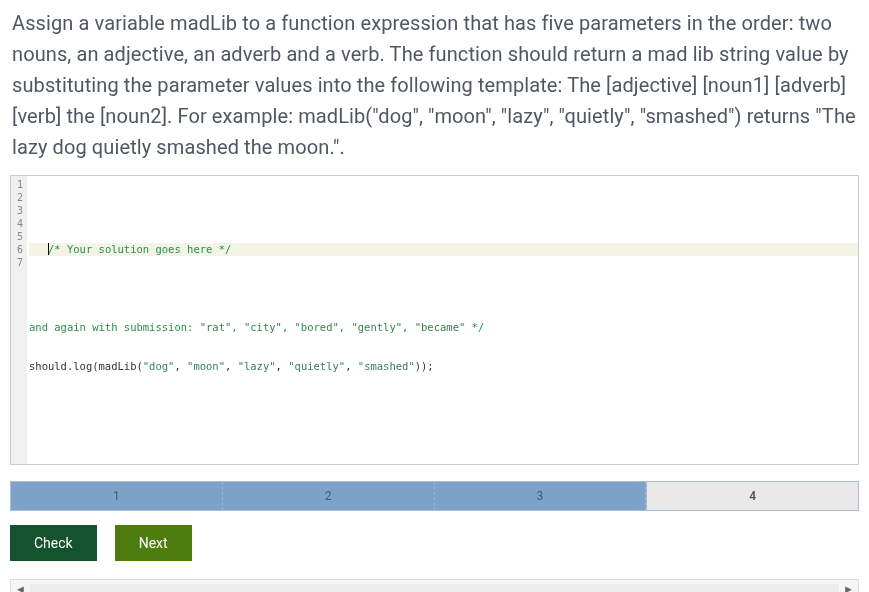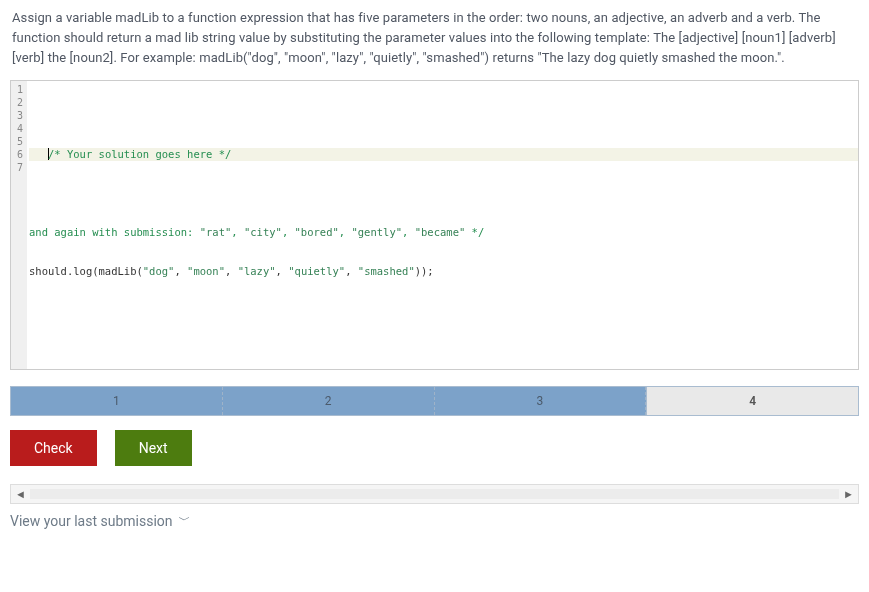--- a/index.html
+++ b/index.html
@@ -5,21 +5,21 @@
   * { box-sizing: border-box; margin: 0; padding: 0; }
   body {
     font-family: -apple-system, BlinkMacSystemFont, "Segoe UI", Roboto, Arial, sans-serif;
     font-size: 15px;
     color: #3a4753;
     background: #fff;
     width: 869px;
     padding: 0 10px 10px 10px;
   }
   .prompt {
-    font-size: 13px;
+    font-size: 20px;
     line-height: 1.55;
     color: #505763;
     margin: 8px 2px 12px 2px;
     font-weight: 400;
     letter-spacing: 0.1px;
   }
   .editor-wrap {
     border: 1px solid #ccc;
     position: relative;
     height: 290px;
@@ -86,21 +86,21 @@
   }
   .btn-row { margin-top: 14px; display:flex; gap:18px; }
   .btn {
     color:#fff;
     border:none;
     padding: 10px 24px;
     font-size: 14px;
     cursor:pointer;
     font-family:inherit;
   }
-  .btn-check { background:#b91c1c; }
+  .btn-check { background:#14532d; }
   .btn-next { background:#4d7c0f; }
   .hscroll {
     margin-top: 18px;
     height: 20px;
     border:1px solid #ddd;
     background:#f5f5f5;
     display:flex;
     align-items:center;
     justify-content:space-between;
     padding: 0 4px;

